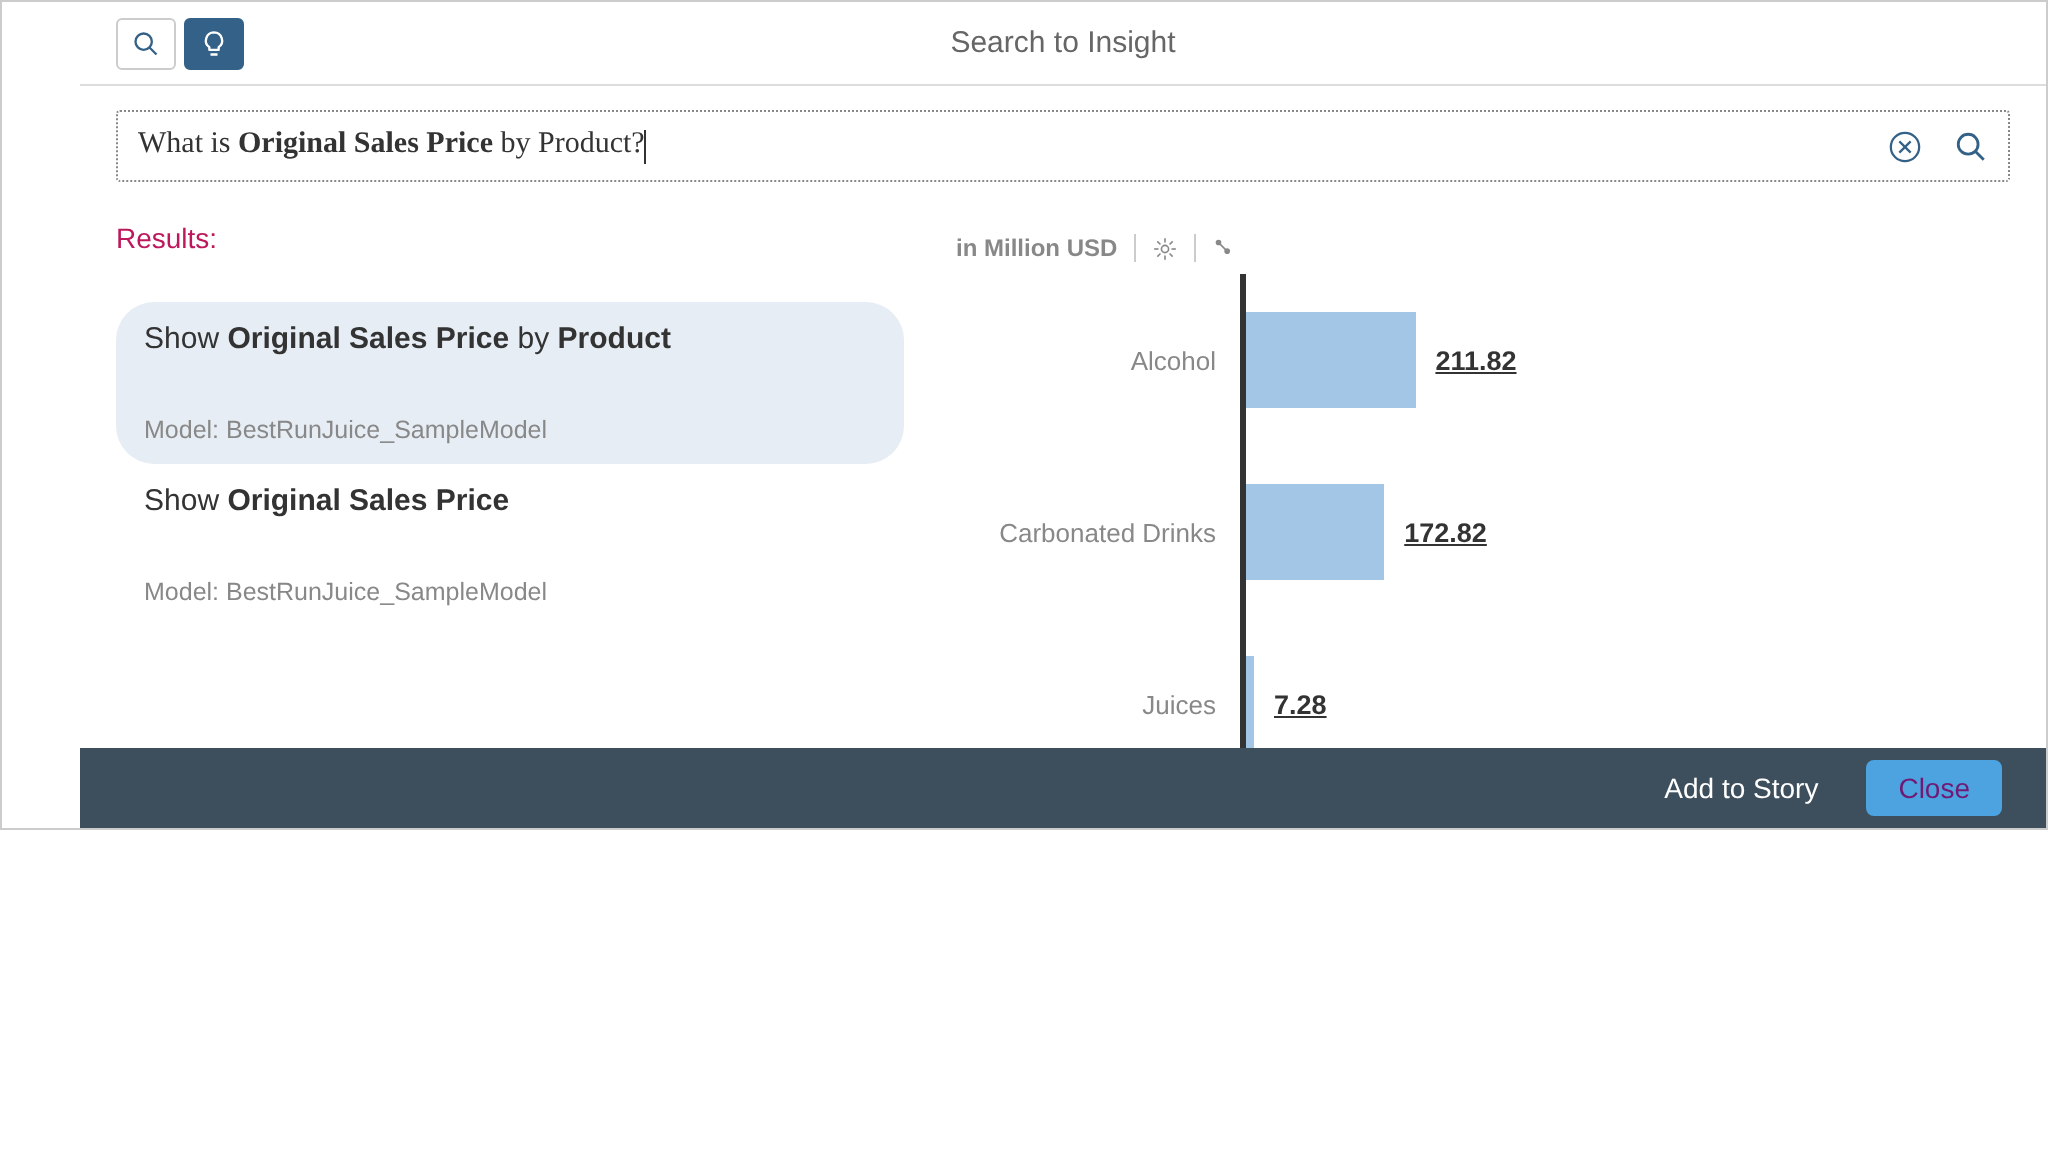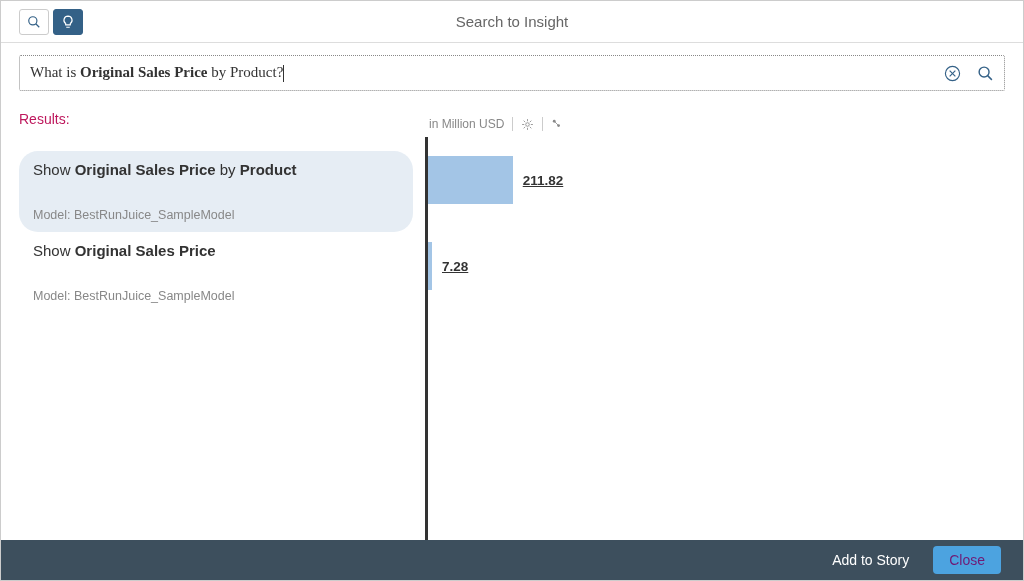--- a/index.html
+++ b/index.html
@@ -1,37 +1,37 @@
 <!DOCTYPE html>
 <html><head>
   <meta charset="utf-8">
   <style>
     * { box-sizing: border-box; margin: 0; padding: 0; }
     body { font-family: Arial, Helvetica, sans-serif; font-size: 13px; color: #333; background: #fff; }
-    .window { width: 1024px; height: 581px; border: 1px solid #ccc; display: flex; flex-direction: column; overflow: hidden; }
+    .window { width: 1024px; height: 415px; border: 1px solid #ccc; display: flex; flex-direction: column; overflow: hidden; padding-left: 39px; }
     .titlebar { display: flex; align-items: center; height: 42px; border-bottom: 1px solid #ddd; position: relative; }
     .tb-left { display: flex; gap: 4px; padding-left: 18px; }
     .icon-btn { width: 30px; height: 26px; border: 1px solid #ccc; border-radius: 3px; display: flex; justify-content: center; align-items: center; cursor: pointer; }
     .icon-btn.active { background: #346187; border-color: #346187; }
     .title-center { position: absolute; left: 0; right: 0; text-align: center; font-size: 15px; color: #666; pointer-events: none; }
     .searchbar-wrap { padding: 12px 18px 8px 18px; }
     .searchbar { border: 1px dotted #888; border-radius: 2px; height: 36px; display: flex; align-items: center; padding: 0 10px; }
     .searchbar .txt { flex: 1; font-size: 15px; color: #333; outline: none; border: none; font-family: Liberation Serif, serif; }
     .searchbar .txt .bold { font-weight: 700; }
     .sb-icons { display: flex; gap: 16px; align-items: center; color: #346187; }
     .main { flex: 1; display: flex; overflow: hidden; }
     .leftcol { width: 418px; padding: 12px 0 0 18px; }
     .results-lbl { color: #be185d; font-size: 14px; margin-bottom: 24px; }
     .result-item { padding: 10px 14px; border-radius: 2px; cursor: pointer; margin-right: 6px; }
     .result-item.sel { background: #e6edf4; border-radius: 19px; }
     .r-title { font-size: 15px; color: #333; margin-bottom: 4px; }
     .r-title .b { font-weight: 700; }
     .r-model { color: #888; font-size: 12.5px; margin-top: 30px; }
     .rightcol { flex: 1; padding: 18px 18px 0 6px; display: flex; flex-direction: column; }
-    .chart-hdr { display: flex; align-items: center; gap: 8px; color: #888; font-size: 12px; margin-bottom: 6px; margin-left: 4px; }
+    .chart-hdr { display: flex; align-items: center; gap: 8px; color: #888; font-size: 12px; margin-bottom: 6px; margin-left: 14px; font-weight: bold; }
     .vdiv { width: 1px; height: 14px; background: #ccc; }
     .chart-area { flex: 1; display: flex; }
     .cat-col { width: 156px; display: flex; flex-direction: column; }
     .axis-col { width: 3px; background: #333; }
     .bars-col { flex: 1; position: relative; }
     .row { height: 86px; display: flex; align-items: center; }
     .cat-col .row { justify-content: flex-end; padding-right: 12px; color: #888; font-size: 13px; }
     .bars-col .row { justify-content: flex-start; }
     .bar { height: 48px; background: #a3c5e6; }
     .val-lbl { margin-left: 10px; font-size: 13.5px; color: #333; font-weight: 600; text-decoration: underline; }
@@ -124,25 +124,35 @@
         <span class="vdiv"></span>
         <span>
           <svg width="13" height="13" viewBox="0 0 24 24">
               <circle cx="6" cy="6" r="2.6" fill="#888"></circle>
               <circle cx="14" cy="14" r="2.6" fill="#888"></circle>
               <line x1="7" y1="7" x2="13" y2="13" stroke="#888" stroke-width="1.5"></line>
             </svg>
         </span>
       </div>
       <div class="chart-area">
+        <div class="cat-col" id="cat-col">
+            <div class="row">Alcohol</div>
+            <div class="row">Carbonated Drinks</div>
+            <div class="row">Juices</div>
+            <div class="row">Others</div>
+          </div>
         <div class="axis-col"></div>
         <div class="bars-col" id="bars-col">
             <div class="row">
               <div class="bar" style="width: 84.728px;"></div>
               <span class="val-lbl">211.82</span>
+            </div>
+            <div class="row">
+              <div class="bar" style="width: 69.128px;"></div>
+              <span class="val-lbl">172.82</span>
             </div>
             <div class="row">
               <div class="bar" style="width: 4px;"></div>
               <span class="val-lbl">7.28</span>
             </div>
           </div>
       </div>
     </div>
   </div>
 

